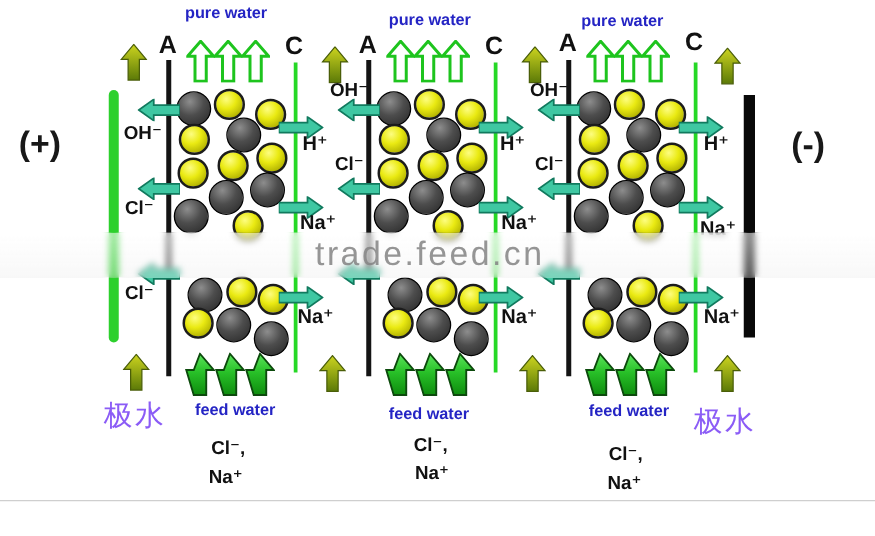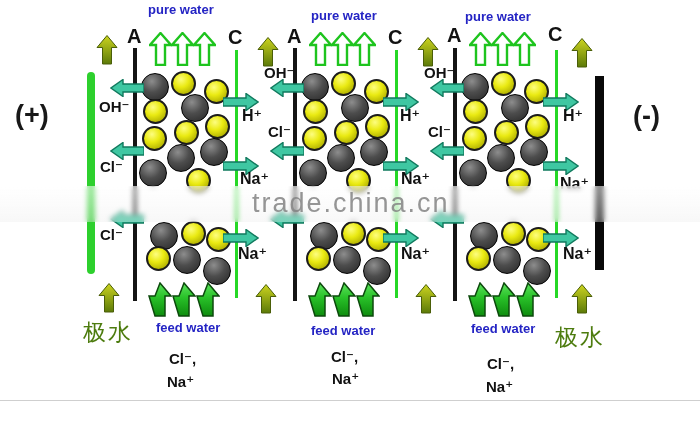--- a/index.html
+++ b/index.html
@@ -3,21 +3,21 @@
 <meta charset="utf-8">
 <style>
   html,body{margin:0;padding:0;background:#fff;}
   #stage{position:relative;width:700px;height:429px;background:#ffffff;overflow:hidden;
          font-family:"Liberation Sans","DejaVu Sans",sans-serif;}
   .abs{position:absolute;}
   .lbl{position:absolute;font-weight:bold;font-size:15px;color:#111;white-space:nowrap;line-height:1;}
   .lbl-blue{position:absolute;font-weight:bold;font-size:13px;color:#2424c4;white-space:nowrap;line-height:1;}
   .mem-label{position:absolute;font-weight:bold;font-size:20px;color:#111;line-height:1;}
   .big{position:absolute;font-weight:bold;font-size:27px;color:#181818;line-height:1;}
-  .cn{position:absolute;font-size:23px;color:#4d7c0f;line-height:1;letter-spacing:2px;}
+  .cn{position:absolute;font-size:23px;color:#8b5cf6;line-height:1;letter-spacing:2px;}
   .ion{position:absolute;border-radius:50%;}
   .ion-y{background:radial-gradient(circle at 38% 30%,#fdfd80 0%,#eaea12 40%,#bdbd05 72%,#8a8a00 100%);
          border:2px solid #1c1c1c;box-sizing:border-box;}
   .ion-d{background:radial-gradient(circle at 38% 28%,#8d8d8d 0%,#4d4d4d 45%,#262626 100%);
          border:1px solid #000;box-sizing:border-box;}
   .band{position:absolute;left:0;top:186px;width:700px;height:36px;
         background:linear-gradient(180deg,rgba(255,255,255,0.55),rgba(235,235,235,0.35));
         backdrop-filter:blur(2.5px);-webkit-backdrop-filter:blur(2.5px);}
   .wm{position:absolute;left:252px;top:190px;font-size:27px;color:rgba(130,130,130,0.85);
       letter-spacing:2px;font-weight:normal;line-height:1;}
@@ -279,14 +279,14 @@
   <span class="lbl" style="left:238px;top:246px;font-size:16px;">Na⁺</span>
   <span class="lbl" style="left:400px;top:108px;font-size:16px;">H⁺</span>
   <span class="lbl" style="left:401px;top:171px;font-size:16px;">Na⁺</span>
   <span class="lbl" style="left:401px;top:246px;font-size:16px;">Na⁺</span>
   <span class="lbl" style="left:563px;top:108px;font-size:16px;">H⁺</span>
   <span class="lbl" style="left:560px;top:176px;font-size:16px;">Na⁺</span>
   <span class="lbl" style="left:563px;top:246px;font-size:16px;">Na⁺</span>
 
   <div class="divider"></div>
 <div class="band"></div>
-    <span class="wm">trade.china.cn</span>
+    <span class="wm">trade.feed.cn</span>
   </div>
 
 </body></html>

